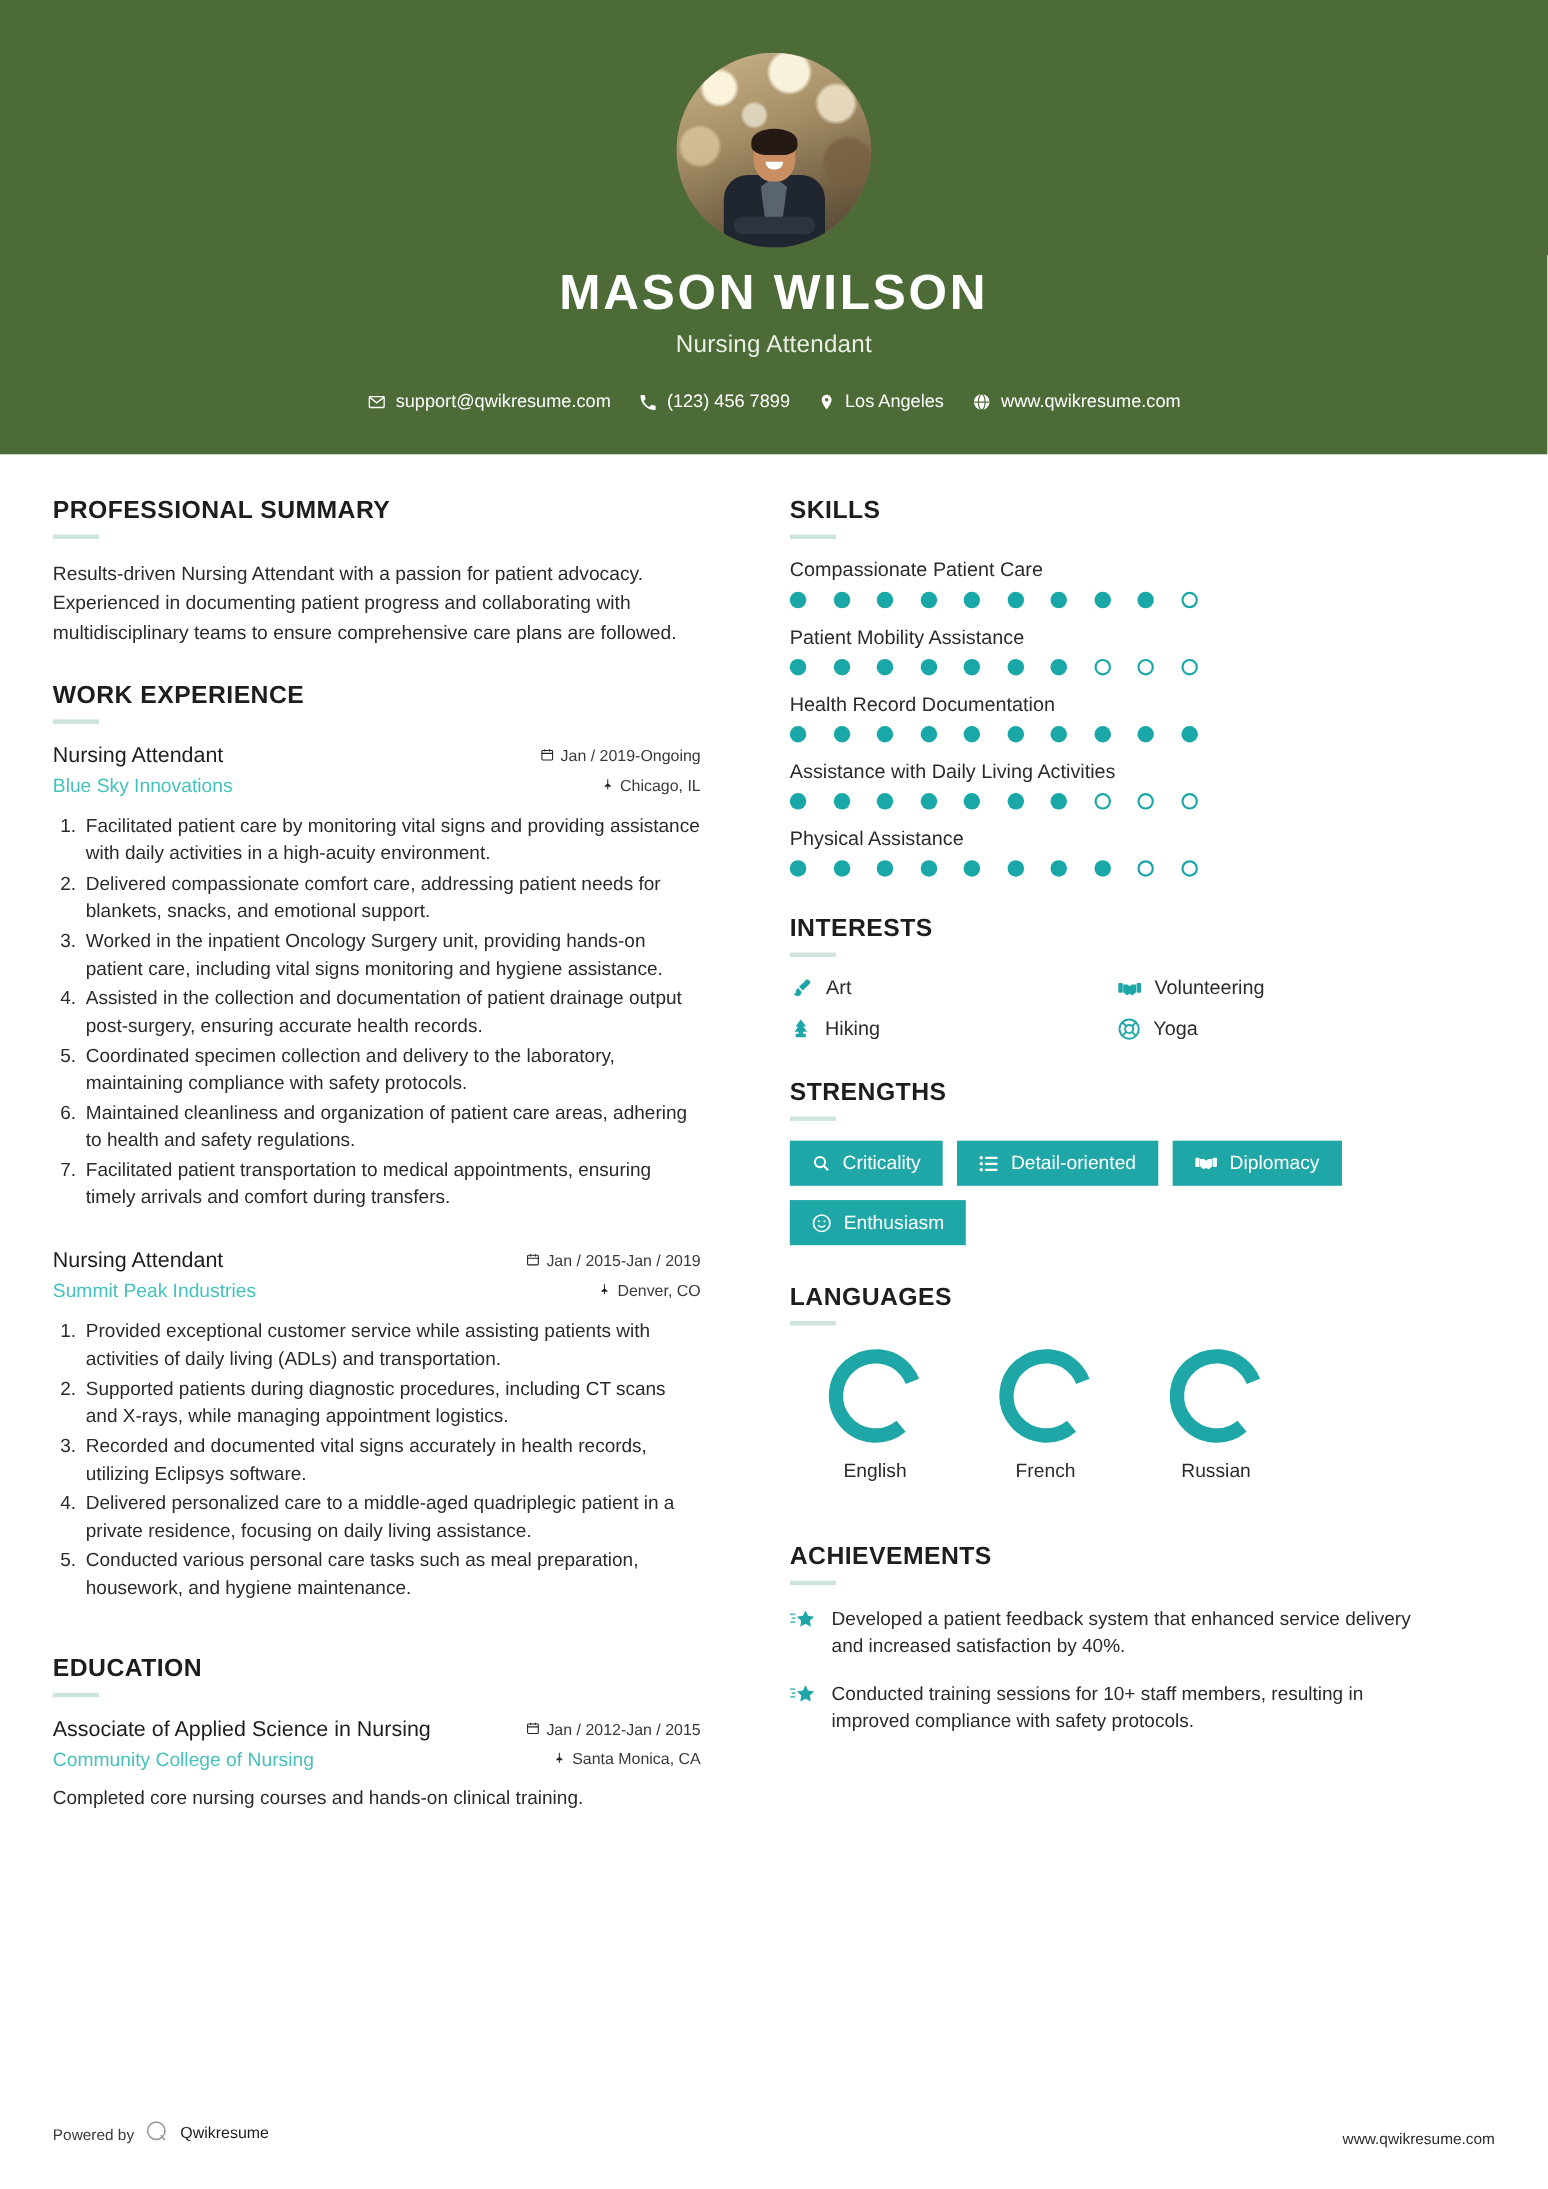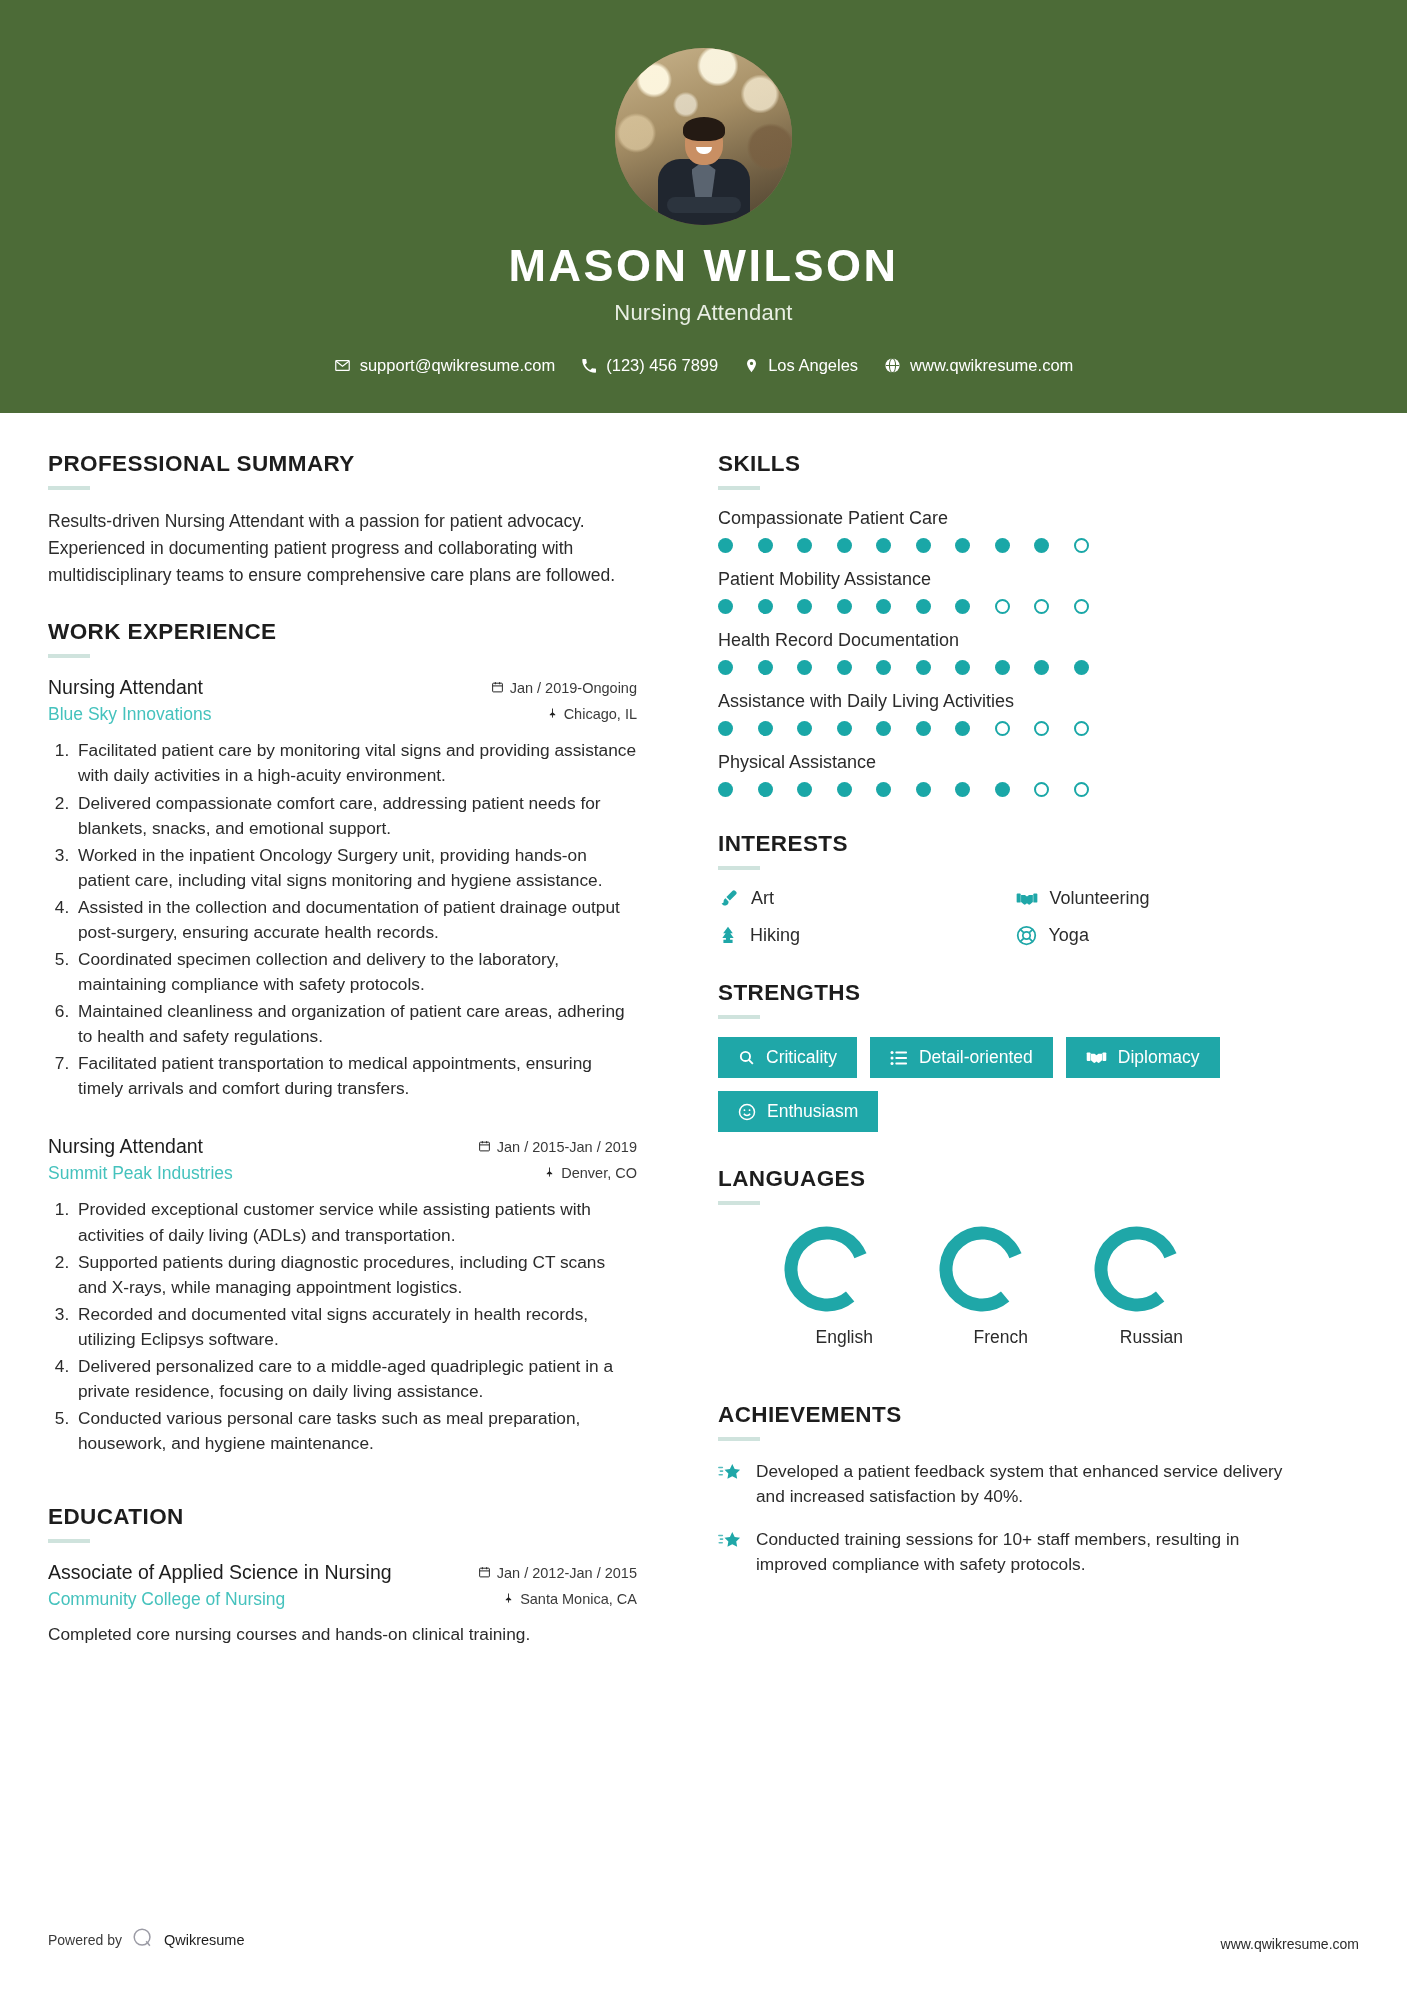--- a/index.html
+++ b/index.html
@@ -210,21 +210,21 @@
     font-size: 17.5px;
     padding: 10px 20px;
     display: flex;
     align-items: center;
     gap: 11px;
   }
   .strength svg { display: block; flex: none; }
 
   
   .langs { display: flex; gap: 0; }
-  .lang { width: 155px; display: flex; flex-direction: column; align-items: flex-end; }
+  .lang { width: 155px; display: flex; flex-direction: column; align-items: center; }
   .lang-label { font-size: 17.5px; color: #2b2b2b; margin-top: 12px; }
 
   
   .ach { display: flex; gap: 14px; margin-bottom: 18px; justify-content: flex-end; }
   .ach svg { flex: none; margin-top: 3px; }
   .ach-text { font-size: 17.3px; line-height: 1.45; color: #2b2b2b; }
 
   
   .footer {
     position: absolute;

